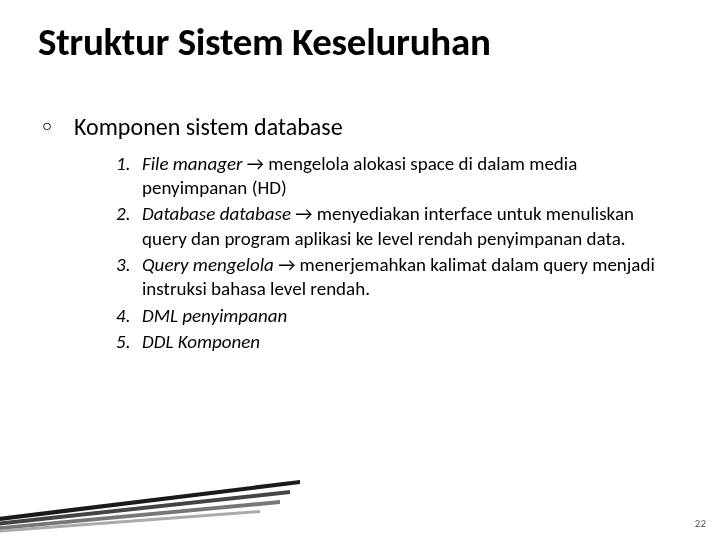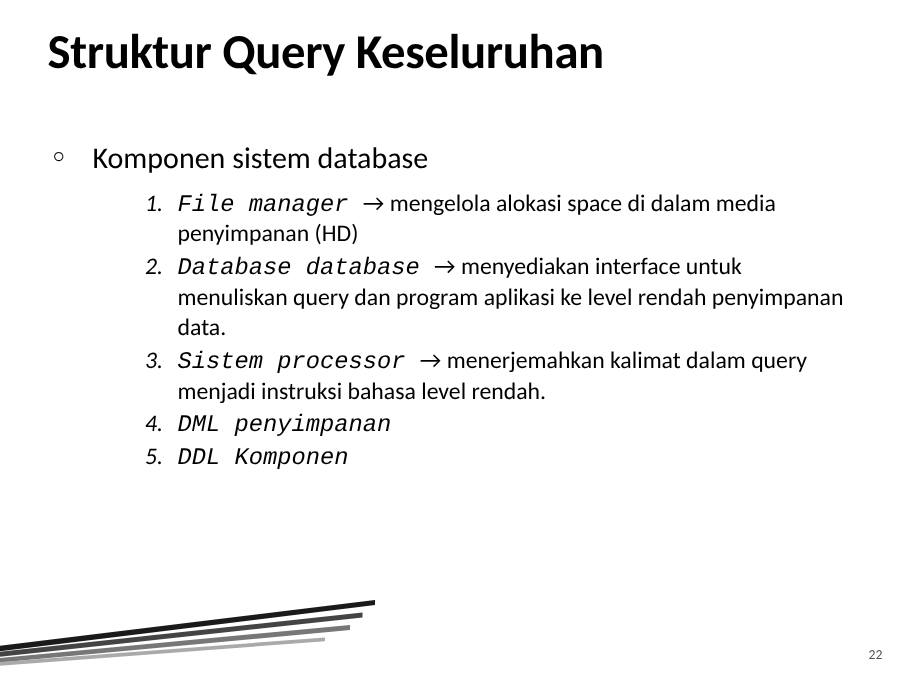--- a/index.html
+++ b/index.html
@@ -49,42 +49,42 @@
   .item {
     display: flex;
     margin-bottom: 2px;
   }
   .num {
     font-style: italic;
     min-width: 26px;
     flex-shrink: 0;
   }
   .txt { }
-  .em { font-style: italic; font-family: Liberation Mono, monospace; }
+  .em { font-style: italic; }
   .streak {
     position: absolute;
     left: -60px;
     bottom: 6px;
     width: 360px;
     height: 54px;
     pointer-events: none;
   }
   .page-num {
     position: absolute;
     right: 14px;
     bottom: 10px;
     font-size: 11px;
     color: #555;
   }
 </style>
 </head>
 <body>
 
 <div class="slide">
-  <h1 class="title">Struktur Query Keseluruhan</h1>
+  <h1 class="title">Struktur Sistem Keseluruhan</h1>
 
   <div class="body-row">
     <span class="glyph">￮</span>
     <span class="subhead">Komponen sistem database</span>
   </div>
 
   <div class="list">
     <div class="item">
       <span class="num">1.</span>
       <span class="txt">
@@ -93,21 +93,21 @@
     </div>
     <div class="item">
       <span class="num">2.</span>
       <span class="txt">
         <span class="em">Database database </span><span>→</span><span> menyediakan interface untuk menuliskan query dan program aplikasi ke level rendah penyimpanan data.</span>
       </span>
     </div>
     <div class="item">
       <span class="num">3.</span>
       <span class="txt">
-        <span class="em">Sistem processor </span><span>→</span><span> menerjemahkan kalimat dalam query menjadi instruksi bahasa level rendah.</span>
+        <span class="em">Query mengelola </span><span>→</span><span> menerjemahkan kalimat dalam query menjadi instruksi bahasa level rendah.</span>
       </span>
     </div>
     <div class="item">
       <span class="num">4.</span>
       <span class="txt">
         <span class="em">DML penyimpanan</span>
       </span>
     </div>
     <div class="item">
       <span class="num">5.</span>

